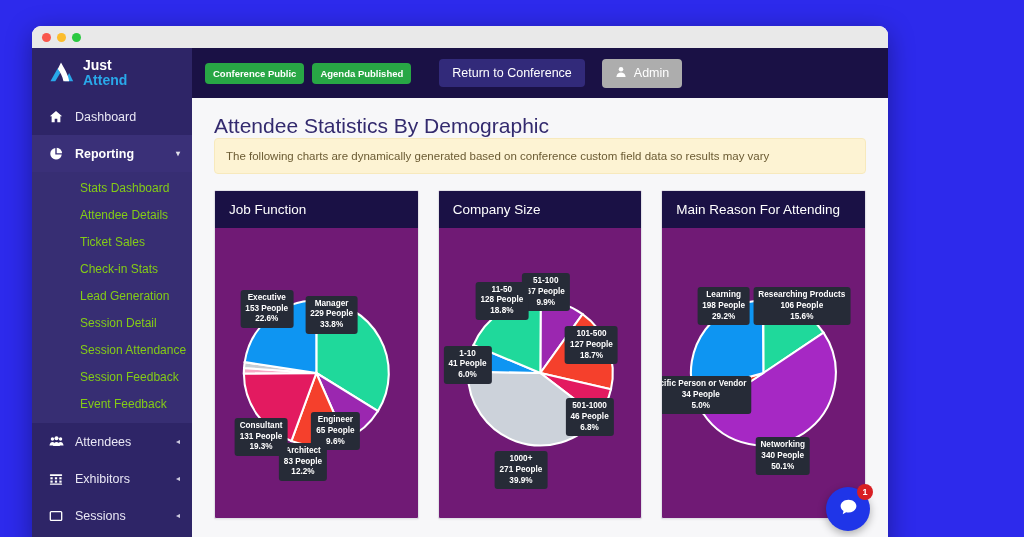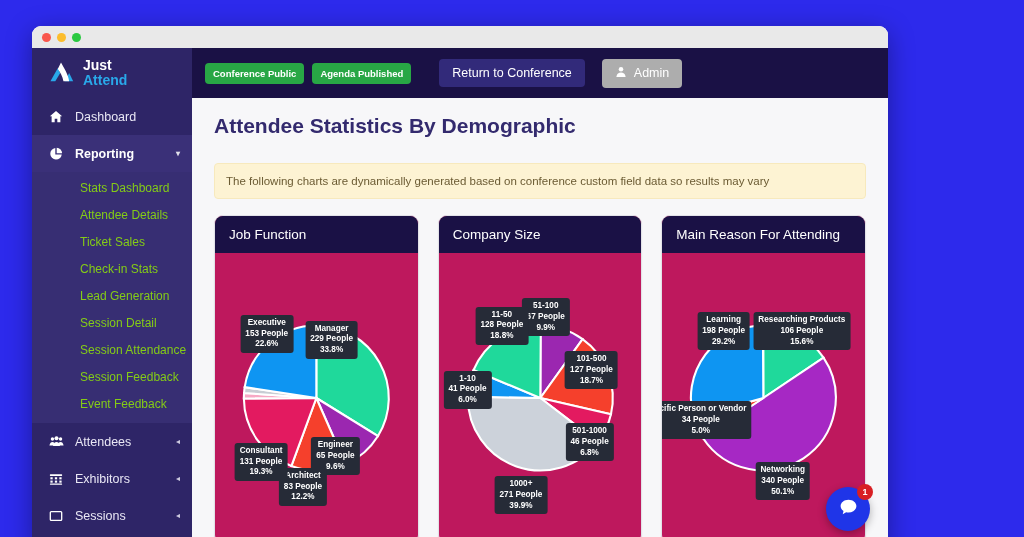--- a/index.html
+++ b/index.html
@@ -72,29 +72,29 @@
     background:#322a7a; color:#fff; font-size:12.5px; padding:7px 13px;
     border-radius:4px; white-space:nowrap; margin-left:20px;
   }
   #admin-btn {
     background:#adadad; color:#fff; font-size:12.5px; padding:7px 13px;
     border-radius:4px; white-space:nowrap; margin-left:9px;
     display:flex; align-items:center; gap:7px;
   }
 
   #content { flex:1; padding:16px 22px 0; min-height:0; overflow:hidden; position:relative; }
-  #page-title { font-size:21px; color:#332a6e; font-weight:bold; margin-bottom:25px; }
+  #page-title { font-size:21px; color:#332a6e; font-weight:normal; margin-bottom:0; }
   #notice {
     background:#fdf3d3; border:1px solid #f7e9bd; border-radius:4px;
     color:#6b5b33; font-size:11.5px; padding:11px 11px; margin-bottom:16px;
   }
 
   #cards { display:flex; gap:19px; }
   .card {
-    flex:1; background:#be185d; border:1px solid #e2e2e8; border-radius:9px;
+    flex:1; background:#701a75; border:1px solid #e2e2e8; border-radius:2px;
     overflow:hidden; box-shadow:0 1px 2px rgba(0,0,0,.05);
   }
   .card-head {
     background:#1a1145; color:#fff; font-size:13.5px; padding:11px 14px;
   }
   .card-body { height:290px; display:flex; align-items:center; justify-content:center; padding:6px; }
   .pie-wrap { position:relative; width:100%; height:100%; }
   .pie-wrap svg { width:100%; height:100%; display:block; }
   .lbl-box {
     position:absolute; transform:translate(-50%,-50%);

